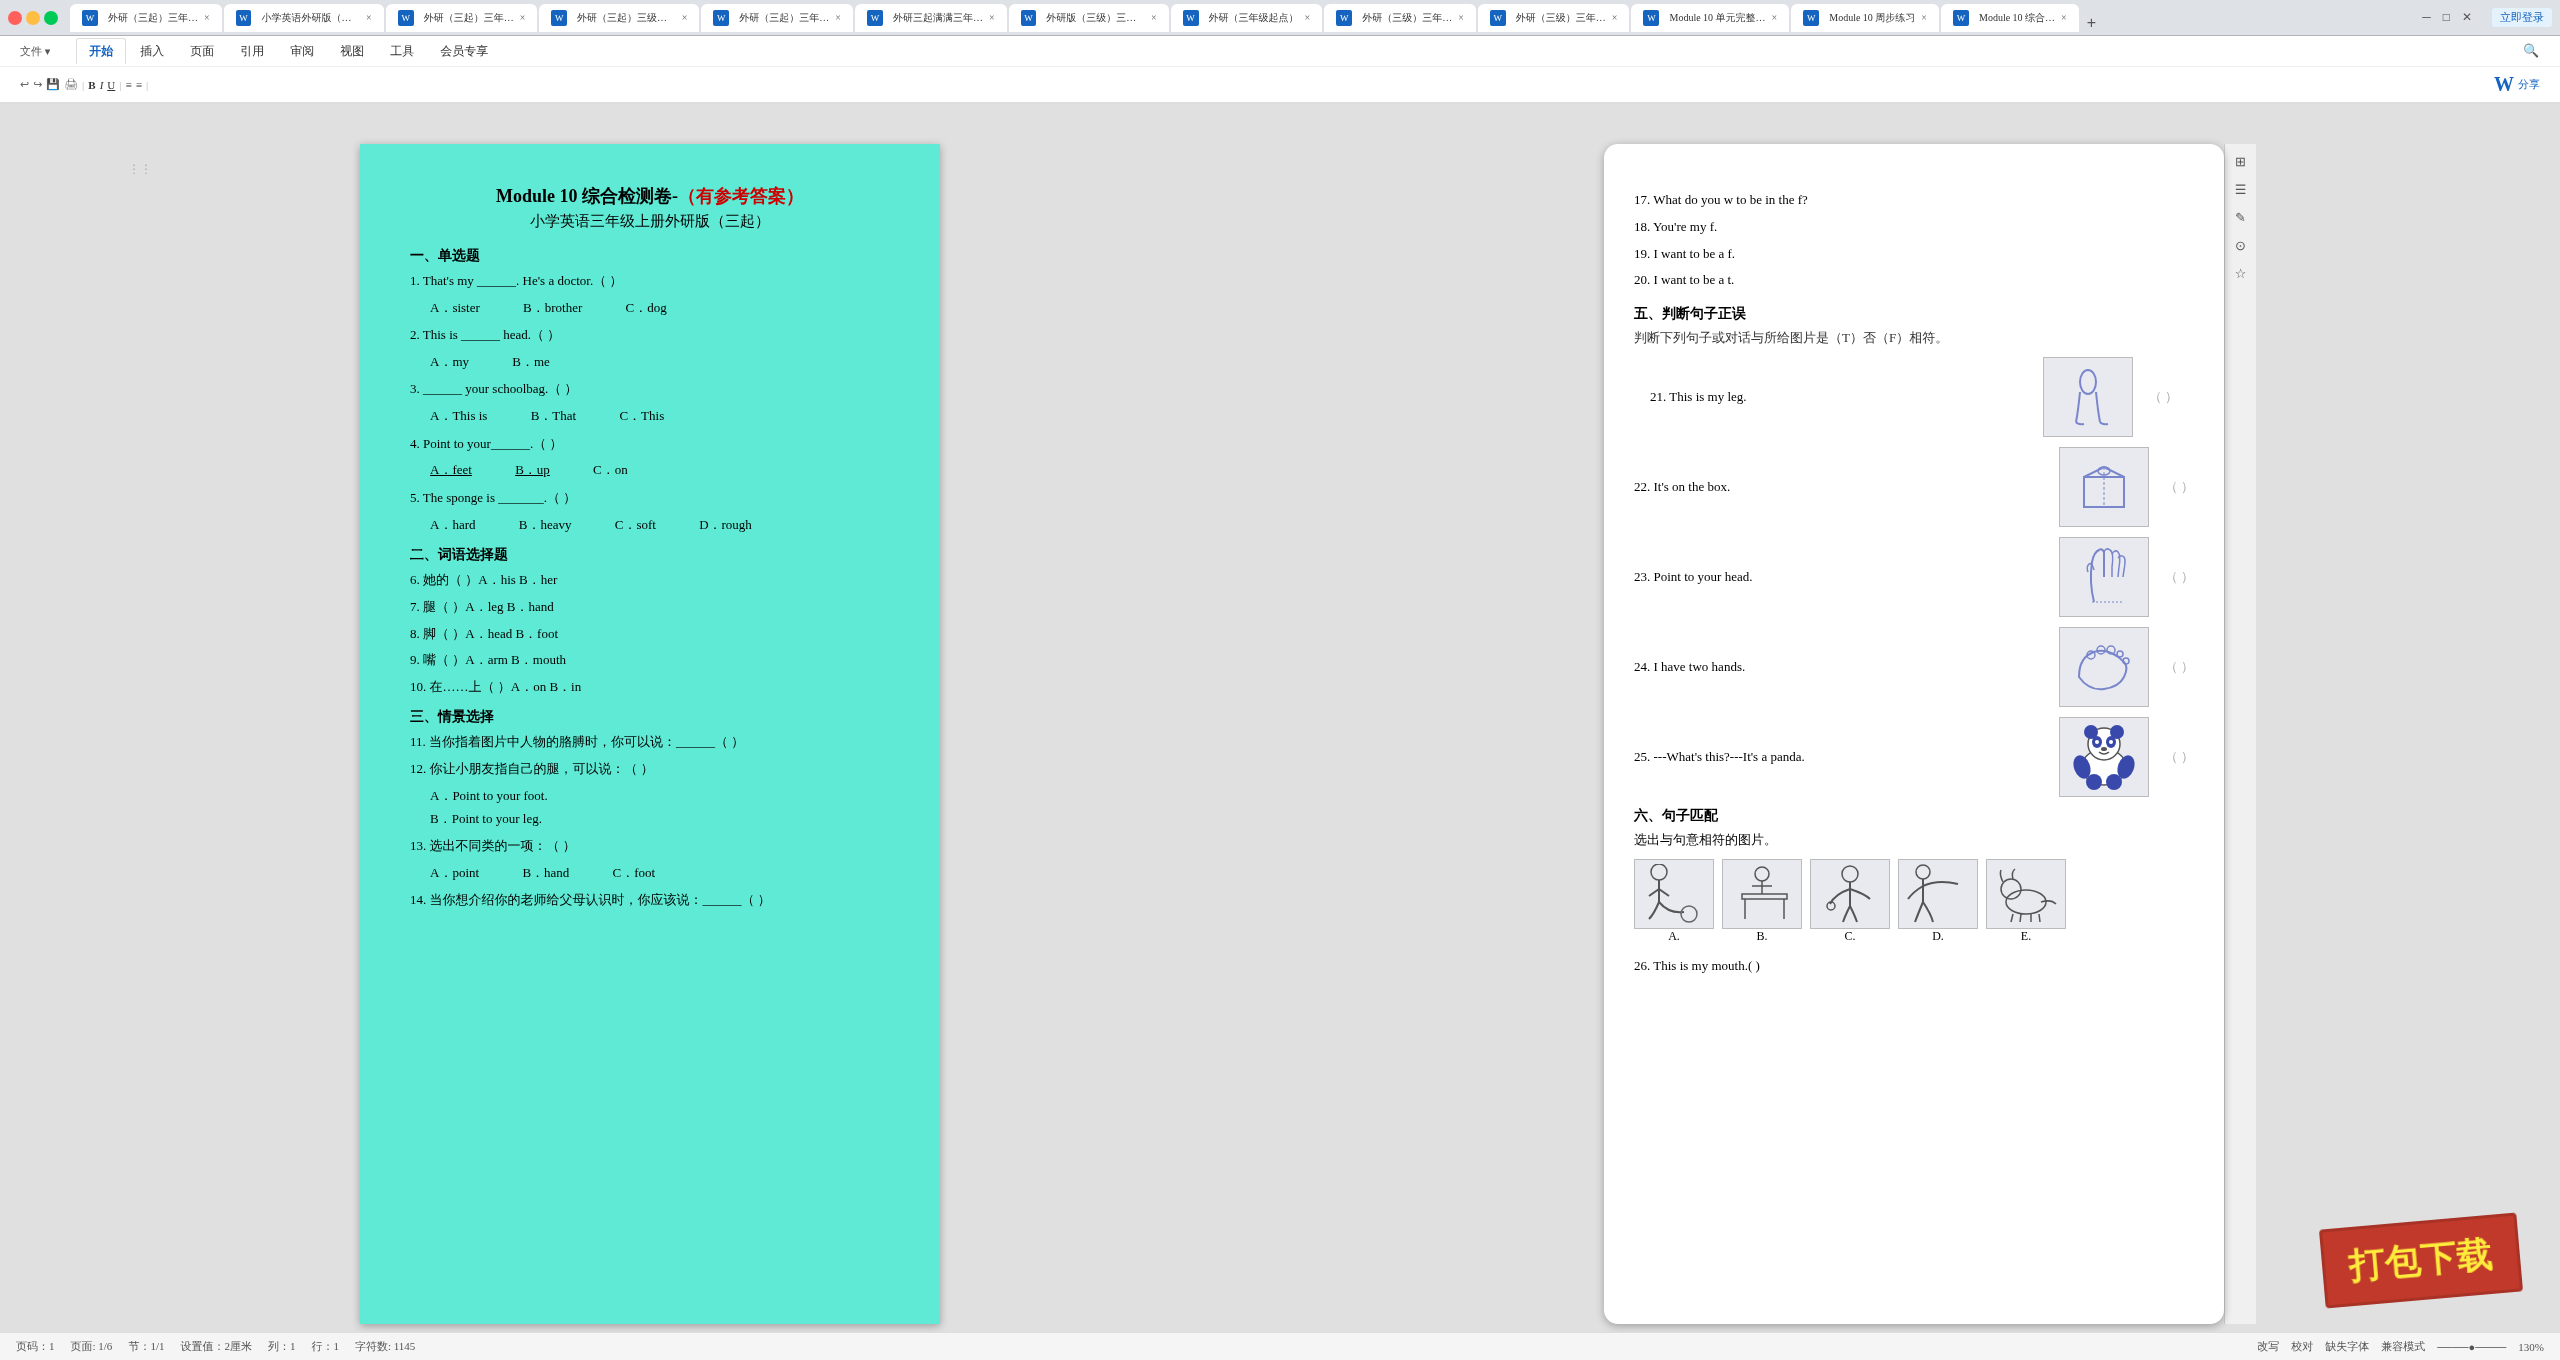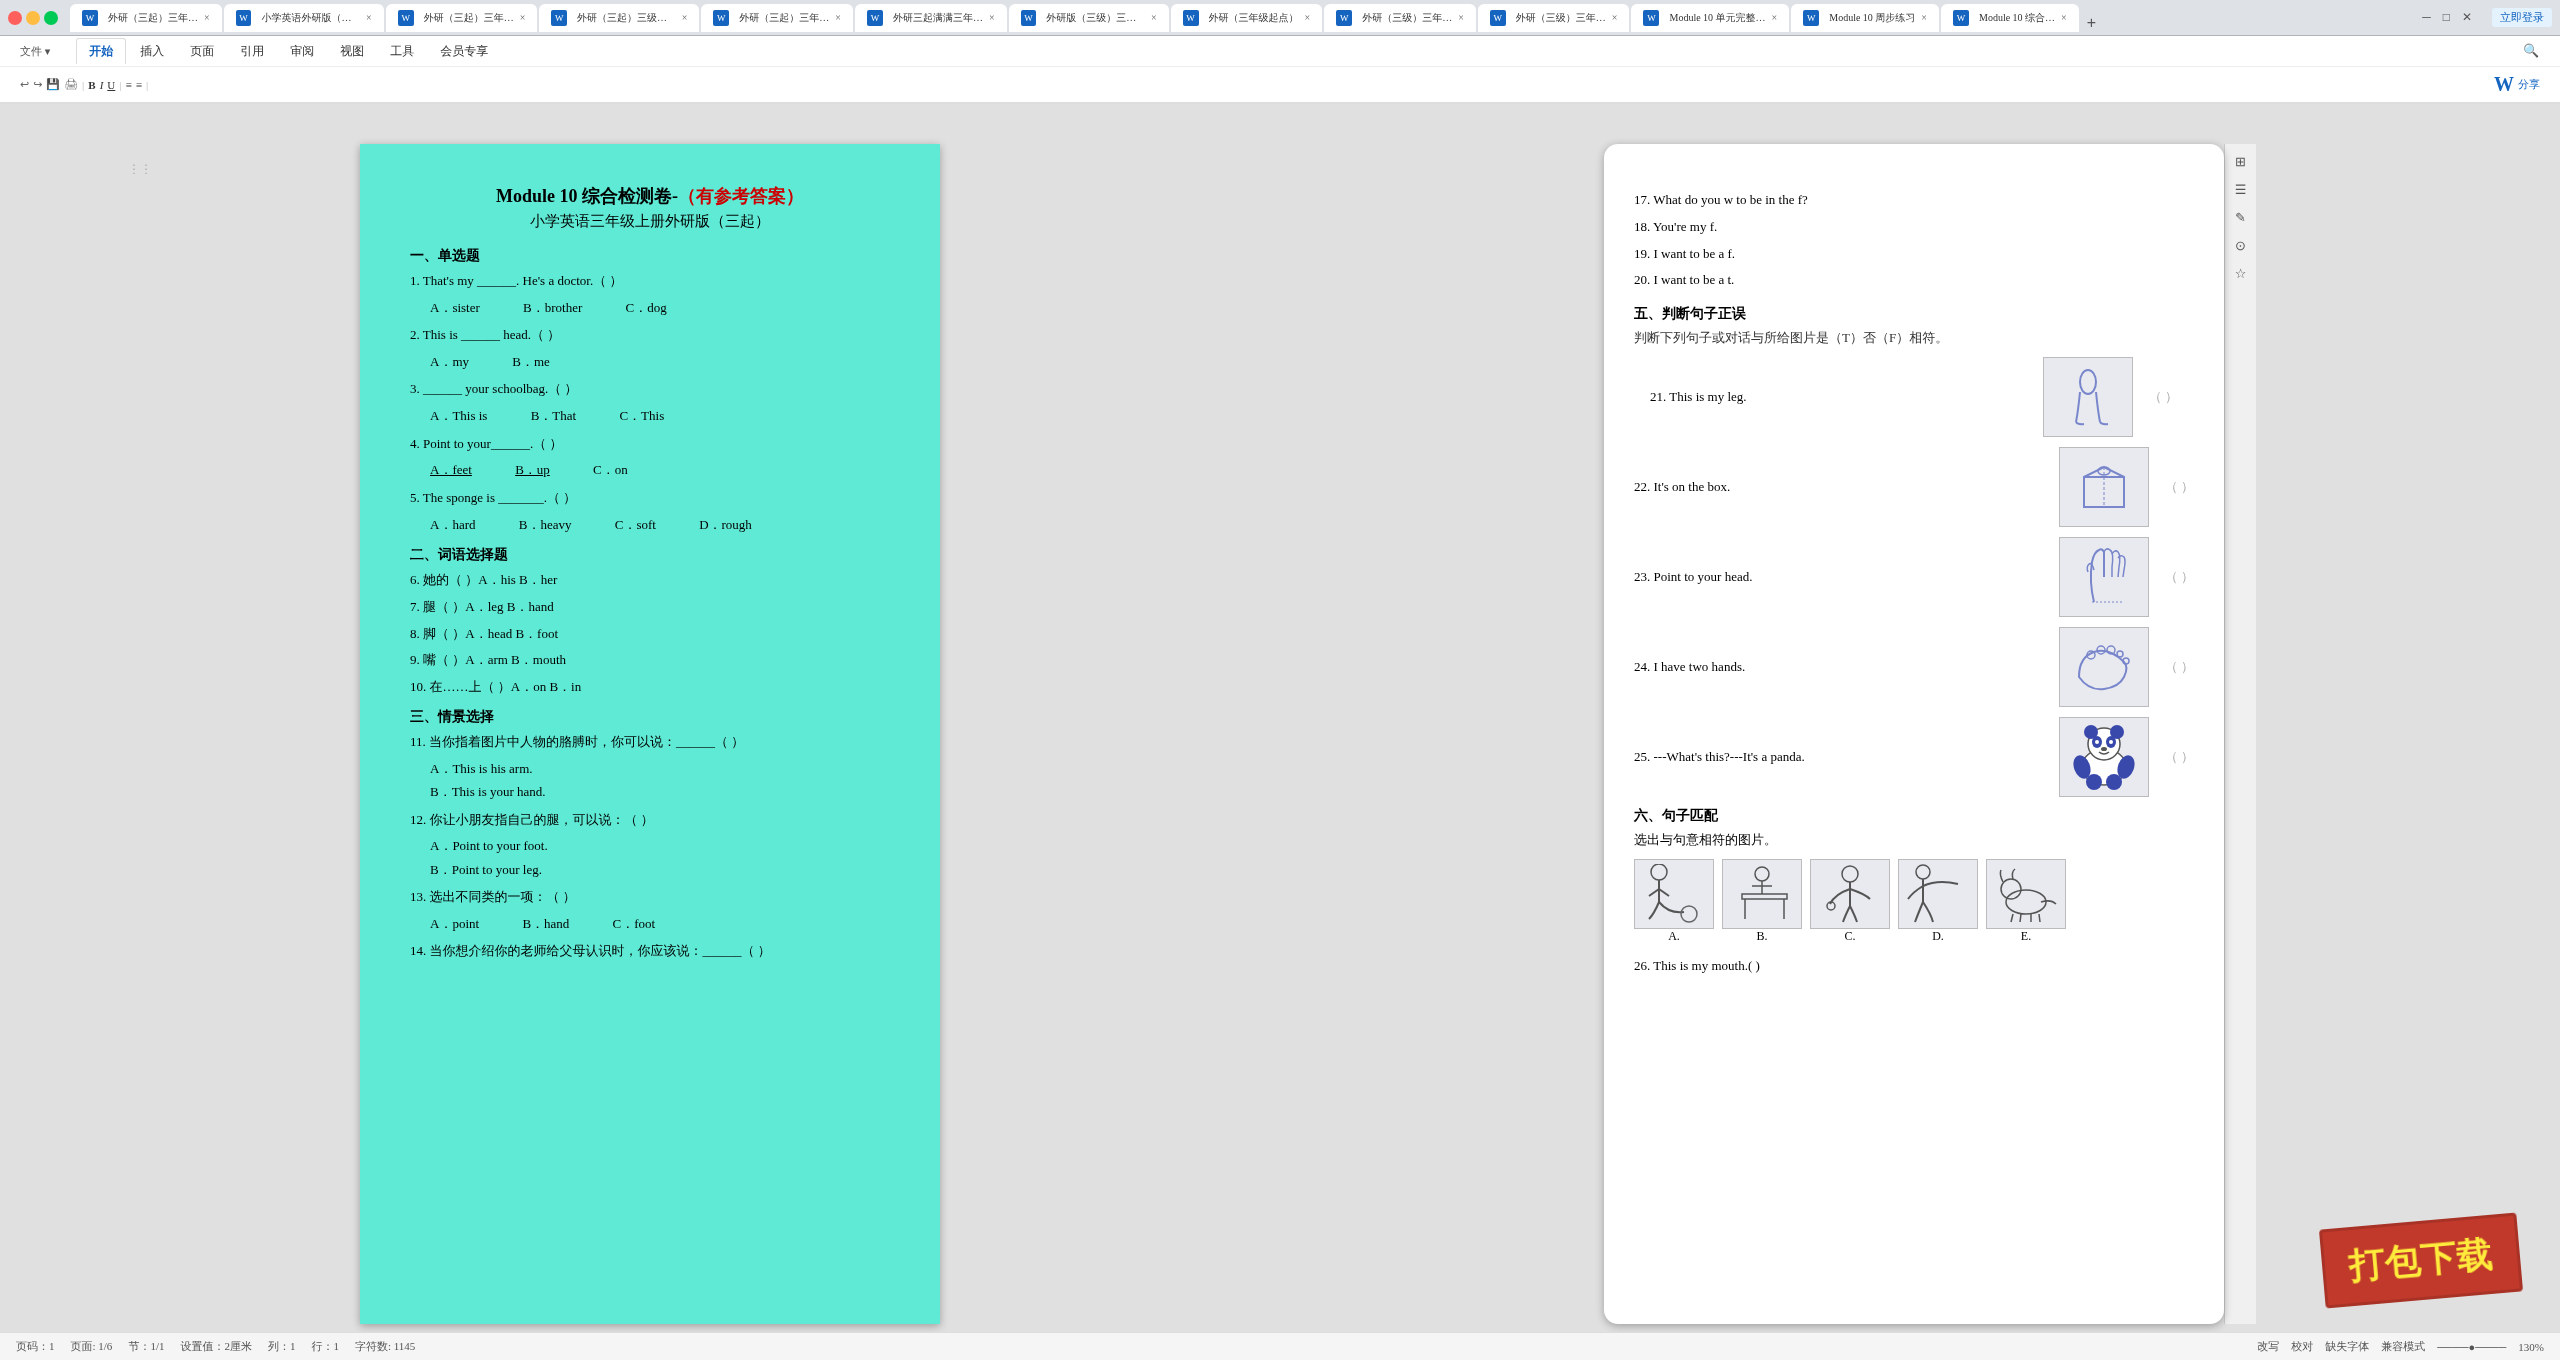--- a/index.html
+++ b/index.html
@@ -235,24 +235,20 @@
 
       <div class="section-header">二、词语选择题</div>
       <div class="question">6.  她的（  ）A．his    B．her</div>
       <div class="question">7.  腿（  ）A．leg   B．hand</div>
       <div class="question">8.  脚（  ）A．head   B．foot</div>
       <div class="question">9.  嘴（  ）A．arm   B．mouth</div>
       <div class="question">10.  在……上（  ）A．on    B．in</div>
 
       <div class="section-header">三、情景选择</div>
       <div class="question">11.  当你指着图片中人物的胳膊时，你可以说：______（  ）</div>
-      <div class="options">
-        <div>A．This is his arm.</div>
-        <div>B．This is your hand.</div>
-      </div>
 
       <div class="question">12.  你让小朋友指自己的腿，可以说：（  ）</div>
       <div class="options">
         <div>A．Point to your foot.</div>
         <div>B．Point to your leg.</div>
       </div>
 
       <div class="question">13.  选出不同类的一项：（  ）</div>
       <div class="options">
         <span class="option-inline">A．point</span>

